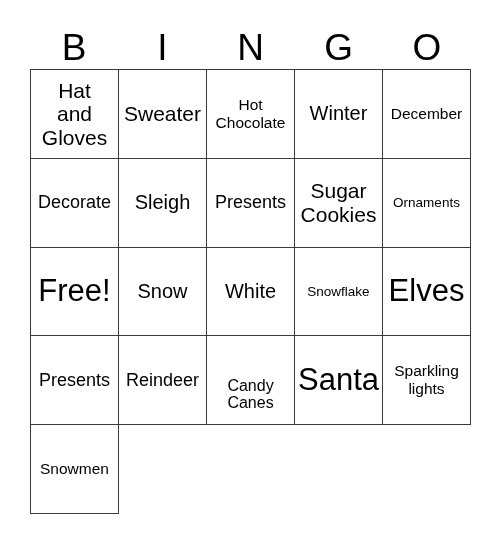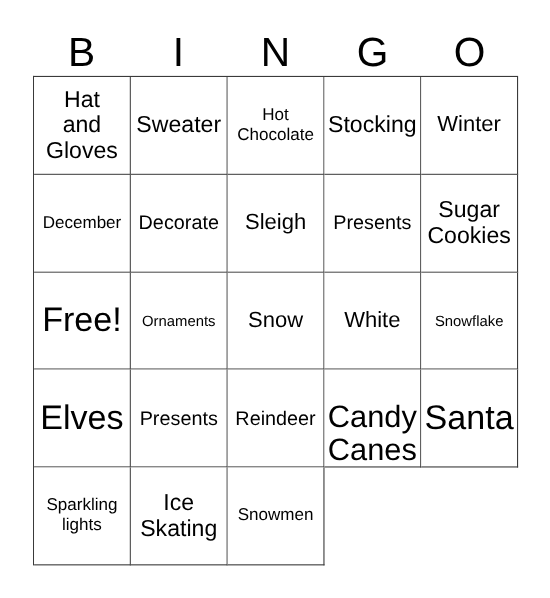--- a/index.html
+++ b/index.html
@@ -81,21 +81,21 @@
     color: #000000;
     white-space: pre-line;
     word-break: normal;
   }
 
   
   .fs-xs   { font-size: 13.5px; line-height: 1.18; }
   .fs-sm   { font-size: 15.5px; line-height: 1.16; }
   .fs-md   { font-size: 18px;   line-height: 1.14; }
   .fs-lg   { font-size: 21px;   line-height: 1.12; }
-  .fs-xl   { font-size: 28px;   line-height: 1.10; margin-top: 28px; }
+  .fs-xl   { font-size: 16px;   line-height: 1.10; margin-top: 28px; }
   .fs-xxl  { font-size: 20px;   line-height: 1.08; }
   .fs-huge { font-size: 31px;   line-height: 1.06; }
 </style>
 </head>
 <body>
 
 <div id="bingo-card">
 
   <div id="bingo-header">
     <div class="header-letter">B</div>
@@ -112,23 +112,20 @@
 and
 Gloves</span>
       </div>
     <div class="bingo-cell">
         <span class="cell-text fs-lg">Sweater</span>
       </div>
     <div class="bingo-cell">
         <span class="cell-text fs-sm">Hot
 Chocolate</span>
       </div>
-    <div class="bingo-cell">
-        <span class="cell-text fs-lg">Stocking</span>
-      </div>
 
     <div class="bingo-cell">
         <span class="cell-text fs-xxl">Winter</span>
       </div>
     <div class="bingo-cell">
         <span class="cell-text fs-sm">December</span>
       </div>
     <div class="bingo-cell">
         <span class="cell-text fs-md">Decorate</span>
       </div>
@@ -137,24 +134,24 @@
       </div>
     <div class="bingo-cell">
         <span class="cell-text fs-md">Presents</span>
       </div>
 
     <div class="bingo-cell">
         <span class="cell-text fs-lg">Sugar
 Cookies</span>
       </div>
     <div class="bingo-cell">
-        <span class="cell-text fs-huge">Free!</span>
+        <span class="cell-text fs-xs">Ornaments</span>
       </div>
     <div class="bingo-cell">
-        <span class="cell-text fs-xs">Ornaments</span>
+        <span class="cell-text fs-huge">Free!</span>
       </div>
     <div class="bingo-cell">
         <span class="cell-text fs-xxl">Snow</span>
       </div>
     <div class="bingo-cell">
         <span class="cell-text fs-xxl">White</span>
       </div>
 
     <div class="bingo-cell">
         <span class="cell-text fs-xs">Snowflake</span>
@@ -174,21 +171,17 @@
       </div>
 
     <div class="bingo-cell">
         <span class="cell-text fs-huge">Santa</span>
       </div>
     <div class="bingo-cell">
         <span class="cell-text fs-sm">Sparkling
 lights</span>
       </div>
     <div class="bingo-cell">
-        <span class="cell-text fs-lg">Ice
-Skating</span>
-      </div>
-    <div class="bingo-cell">
         <span class="cell-text fs-sm">Snowmen</span>
       </div>
 
   </div>
 </div>
 
 </body></html>

